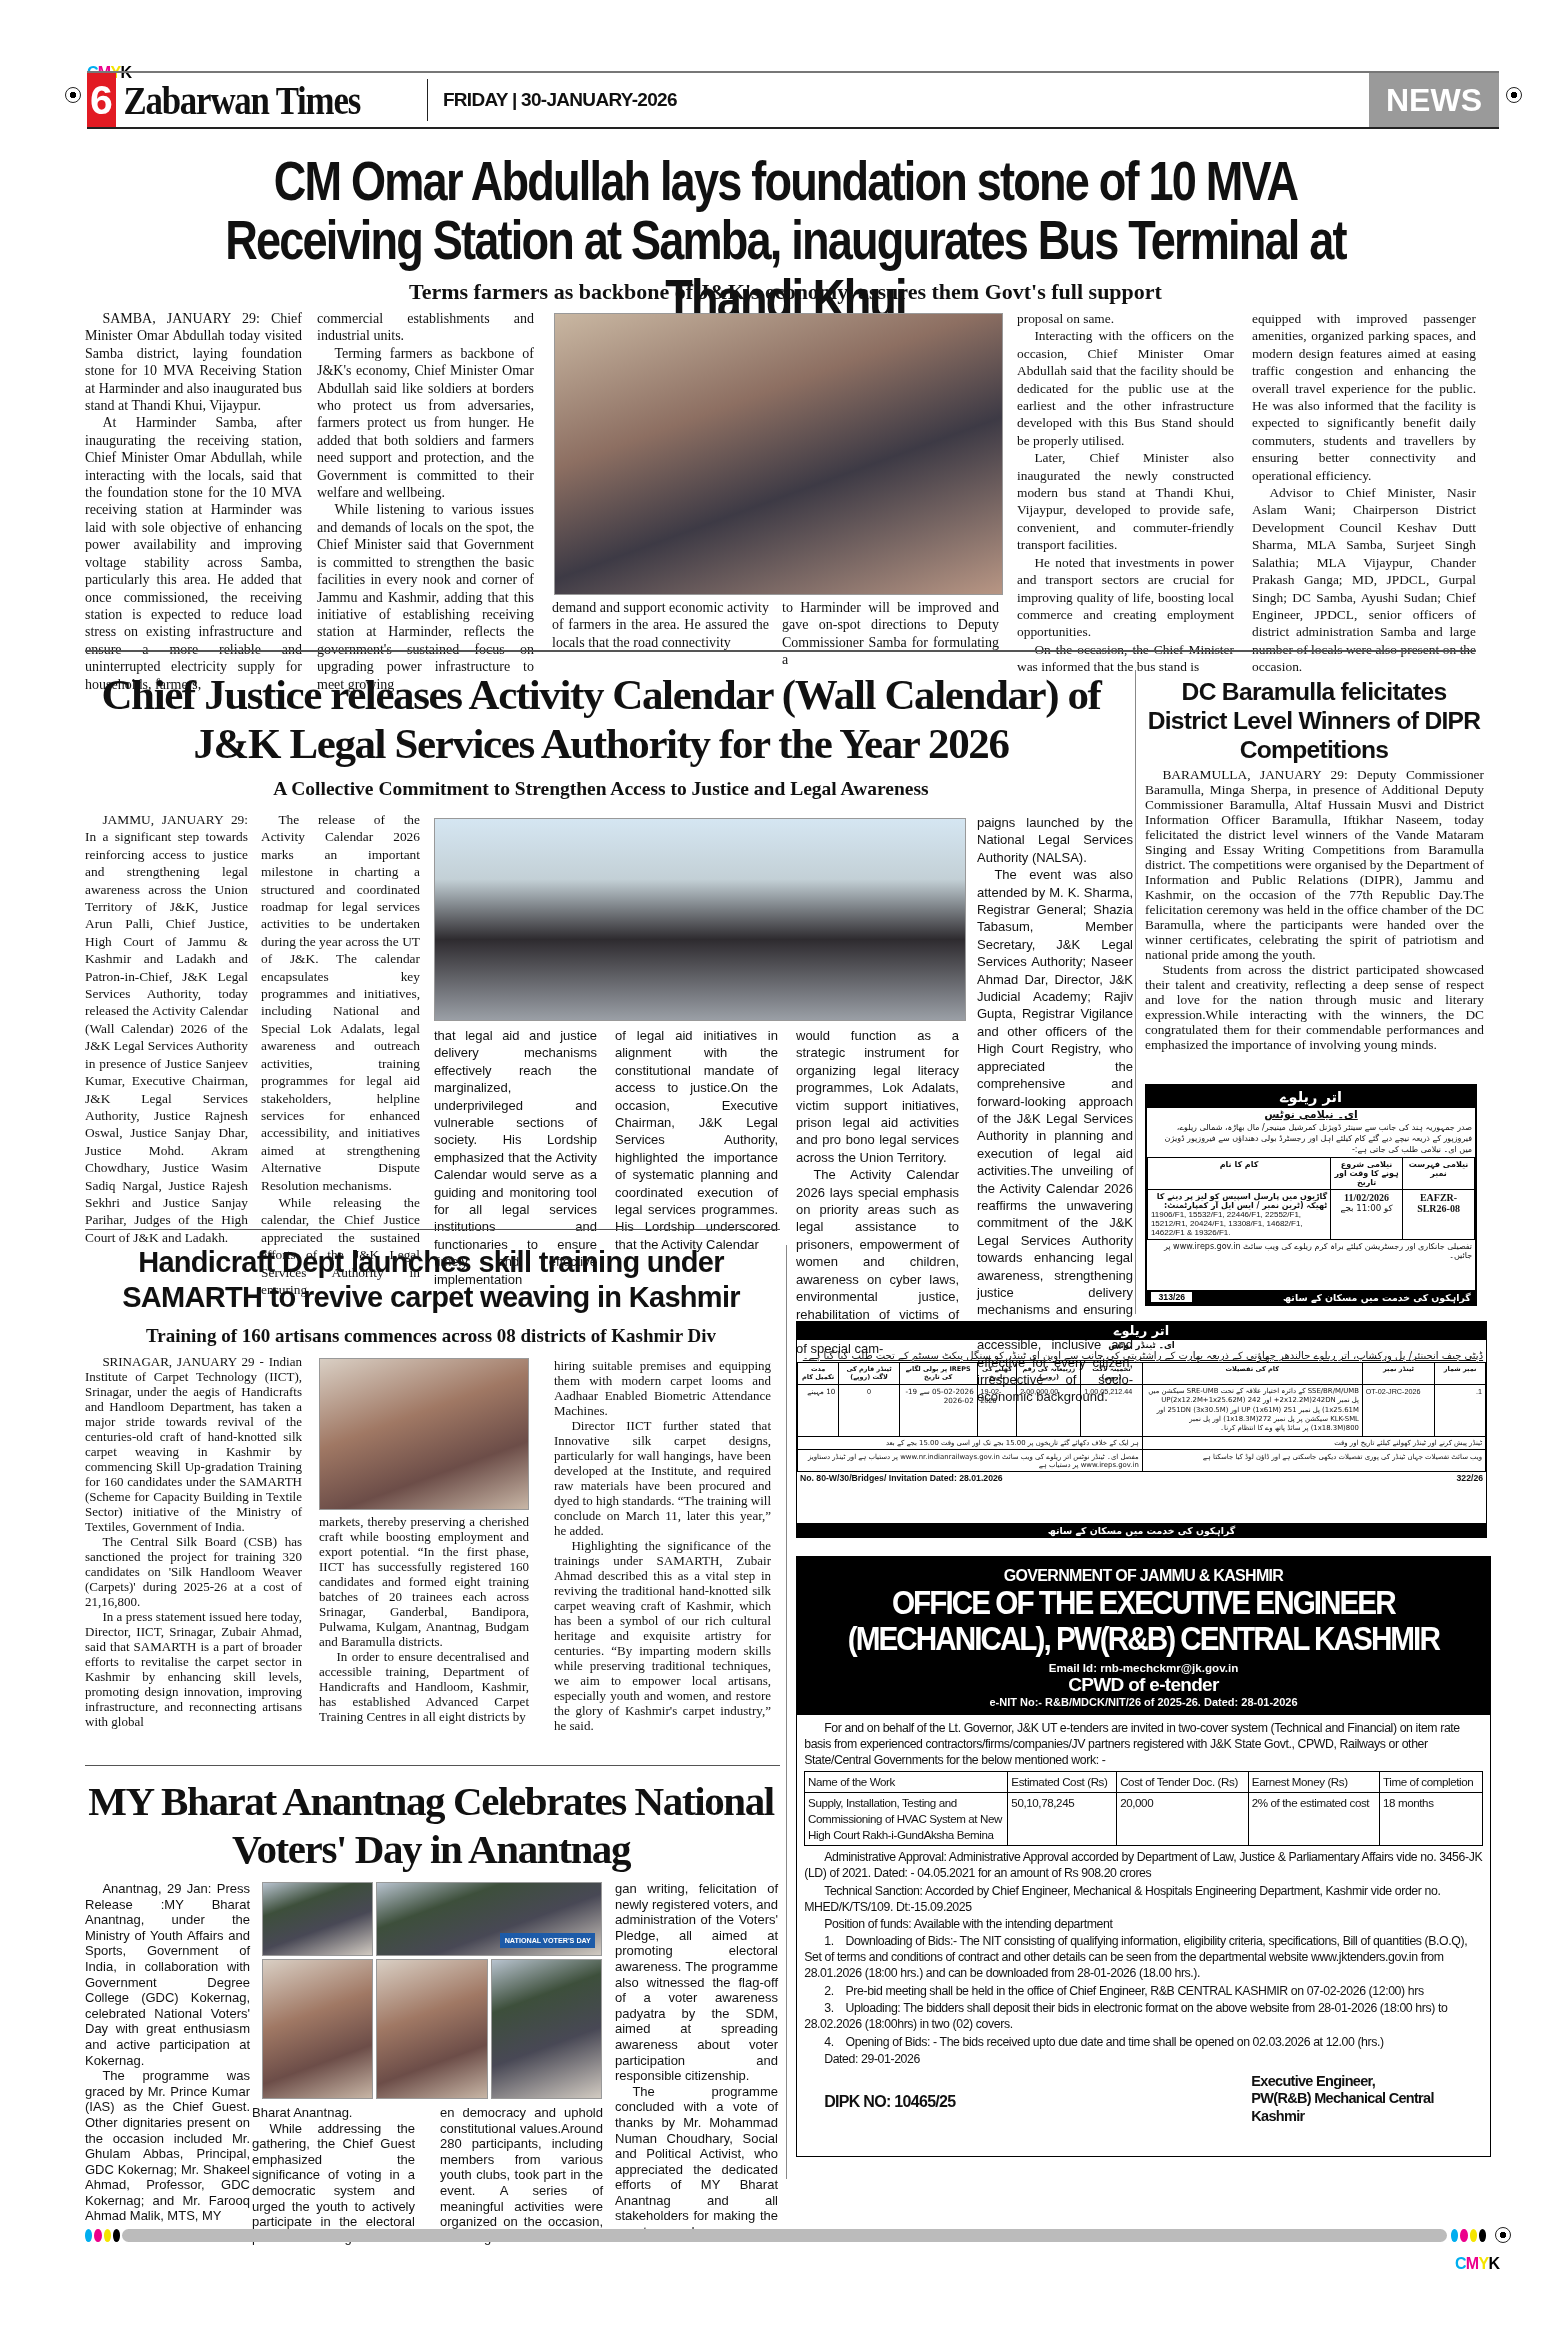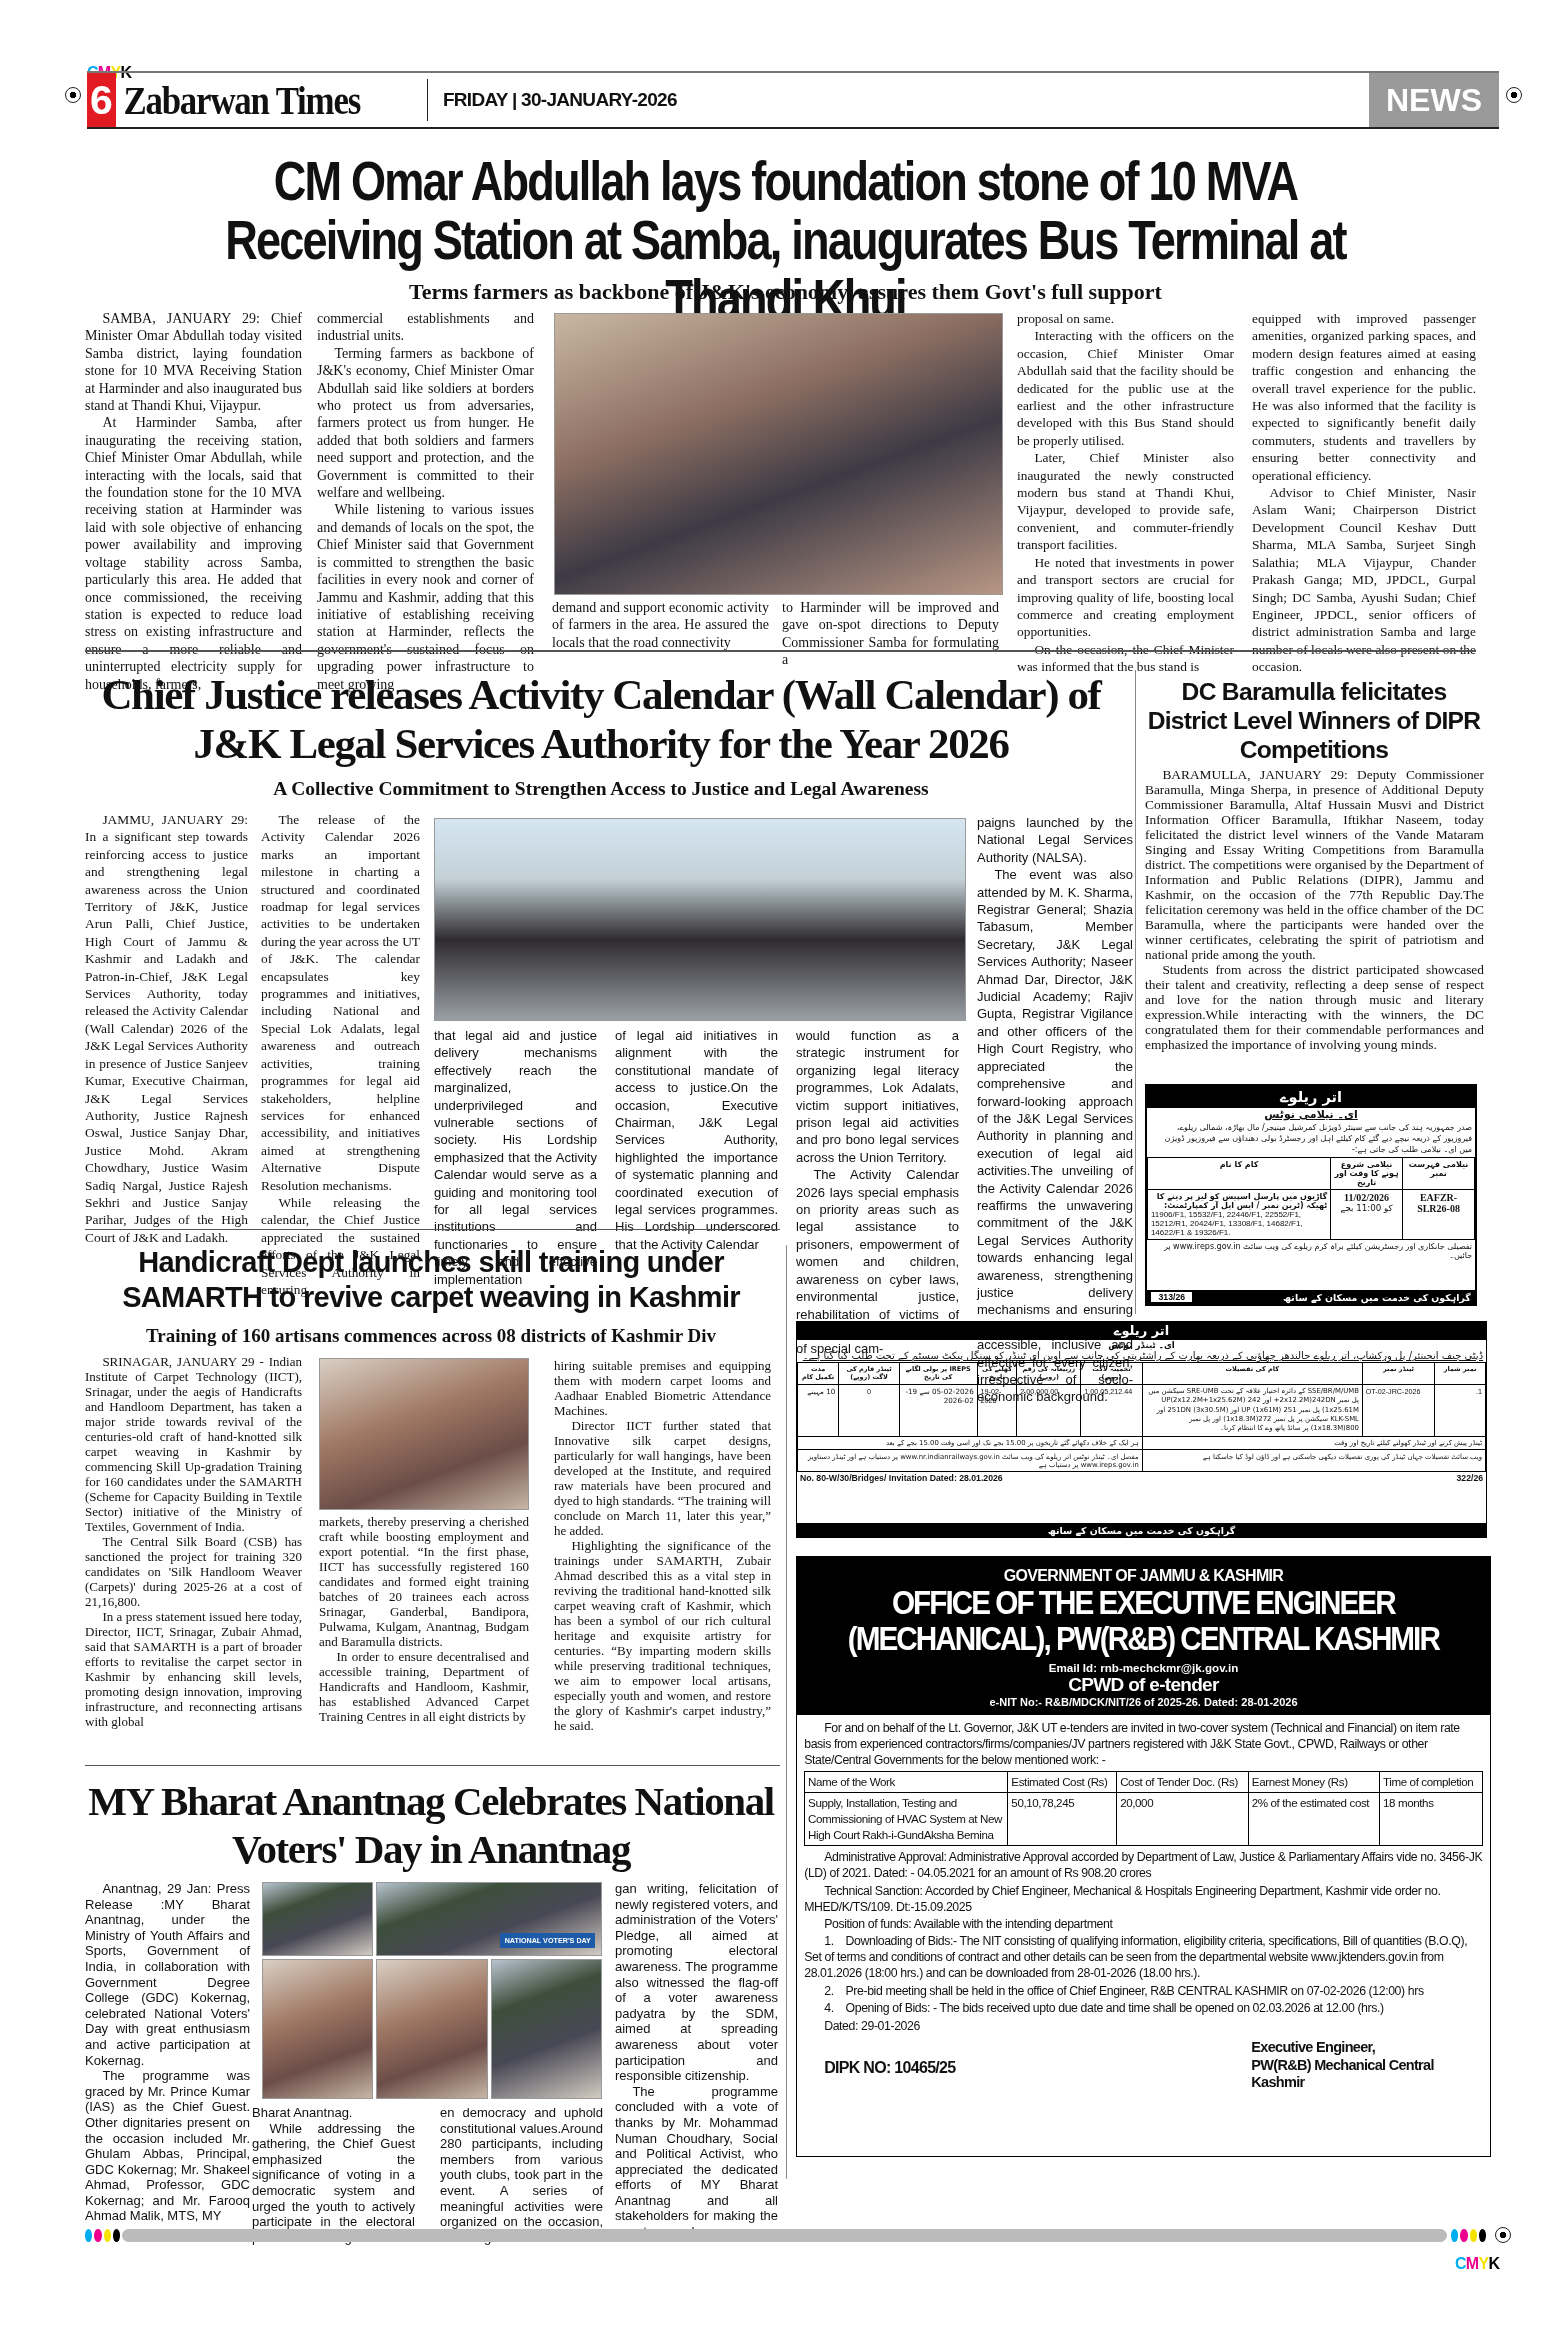--- a/index.html
+++ b/index.html
@@ -249,20 +249,21 @@
         <td>2% of the estimated cost</td>
         <td>18 months</td>
       </tr>
     </tbody>
       </table>
     <p style="text-indent:20px;">Administrative Approval: Administrative Approval accorded by Department of Law, Justice &amp; Parliamentary Affairs vide no. 3456-JK (LD) of 2021. Dated: - 04.05.2021 for an amount of Rs 908.20 crores</p>
     <p style="text-indent:20px;">Technical Sanction: Accorded by Chief Engineer, Mechanical &amp; Hospitals Engineering Department, Kashmir vide order no. MHED/K/TS/109. Dt:-15.09.2025</p>
     <p style="text-indent:20px;">Position of funds: Available with the intending department</p>
     <p style="text-indent:20px;">1. Downloading of Bids:- The NIT consisting of qualifying information, eligibility criteria, specifications, Bill of quantities (B.O.Q), Set of terms and conditions of contract and other details can be seen from the departmental website www.jktenders.gov.in from 28.01.2026 (18:00 hrs.) and can be downloaded from 28-01-2026 (18.00 hrs.).</p>
     <p style="text-indent:20px;">2. Pre-bid meeting shall be held in the office of Chief Engineer, R&amp;B CENTRAL KASHMIR on 07-02-2026 (12:00) hrs</p>
+    <p style="text-indent:20px;">3. Uploading: The bidders shall deposit their bids in electronic format on the above website from 28-01-2026 (18:00 hrs) to 28.02.2026 (18:00hrs) in two (02) covers.</p>
     <p style="text-indent:20px;">4. Opening of Bids: - The bids received upto due date and time shall be opened on 02.03.2026 at 12.00 (hrs.)</p>
     <p style="text-indent:20px;">Dated: 29-01-2026</p>
     <div style="display:flex;justify-content:space-between;margin-top:5.8px;padding:0 14.5px 0 20px;">
       <div style="font:bold 16px 'Liberation Sans',sans-serif;margin-top:20px;letter-spacing:-0.7px;">DIPK NO: 10465/25</div>
       <div style="font:bold 14.5px/17.4px 'Liberation Sans',sans-serif;width:217px;letter-spacing:-0.7px;">
         <div>Executive Engineer,</div>
         <div>PW(R&amp;B) Mechanical Central</div>
         <div>Kashmir</div>
       </div>
     </div>

